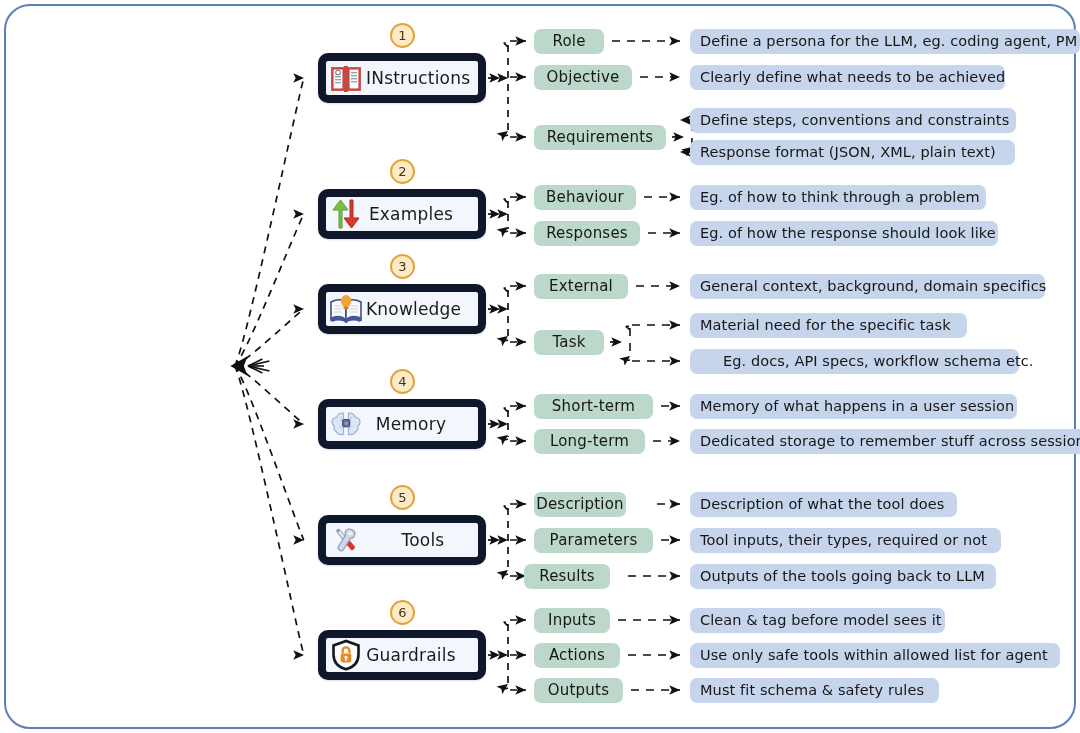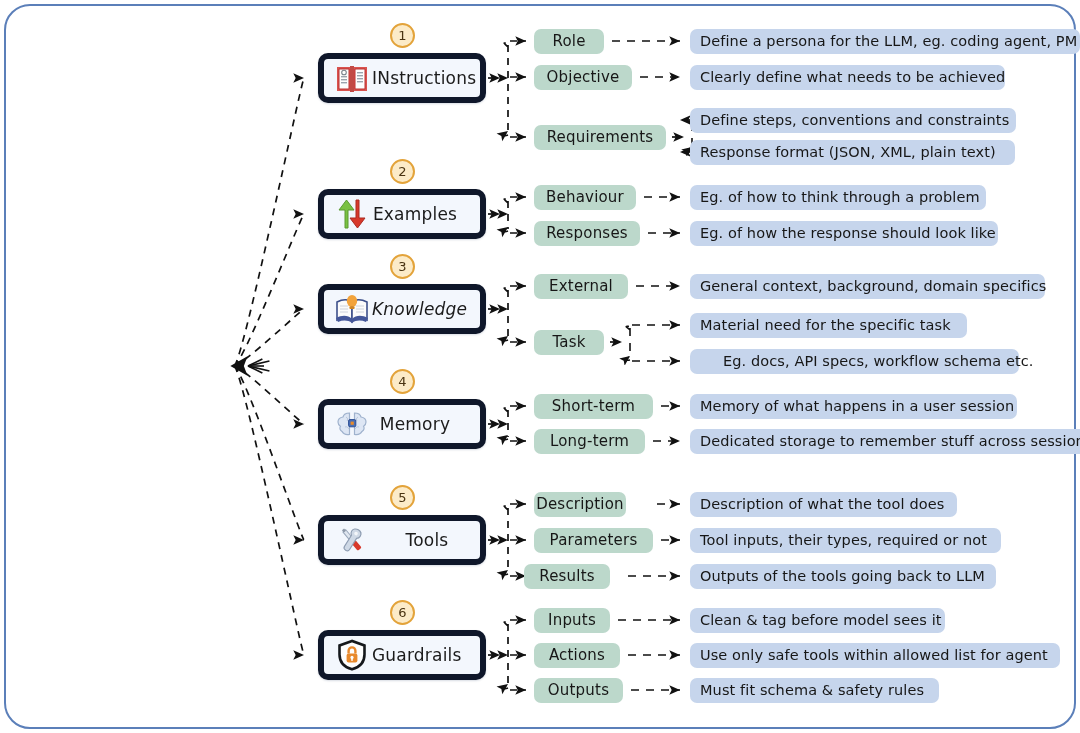--- a/index.html
+++ b/index.html
@@ -43,24 +43,23 @@
     line-height: 1.22;
     letter-spacing: .2px;
     padding: 0 8px;
   }
 
   
   .branch {
     position: absolute;
     width: 168px; height: 50px;
     background: #f3f7fd;
-    border: 6px solid #0f172a;
+    border: 8px solid #0f172a;
     border-radius: 10px;
     display: flex; align-items: center;
-    padding-left: 8px;
     box-shadow: 0 1px 2px rgba(40,60,100,.18);
   }
   .branch .bicon {
     width: 40px; height: 36px;
     flex: 0 0 40px;
     display: flex; align-items: center; justify-content: center;
   }
   .branch .blabel {
     flex: 1 1 auto;
     text-align: center;
@@ -255,21 +254,21 @@
      <path d="M24 2v18h6l-7.5 10L15 20h6V2z" fill="#d8392b" stroke="#ab2a20" stroke-width="1"></path>
           </svg>
         </span>
         <span class="blabel">Examples</span>
       </div>
       <div class="badge" style="left: 390px; top: 159px;">2</div>
       <div class="pill-g" style="left: 534px; top: 184.5px; width: 102px;">Behaviour</div>
       <div class="pill-b" style="left: 690px; top: 184.5px; width: 296px;">Eg. of how to think through a problem</div>
       <div class="pill-g" style="left: 534px; top: 220.5px; width: 106px;">Responses</div>
       <div class="pill-b" style="left: 690px; top: 220.5px; width: 308px;">Eg. of how the response should look like</div>
-      <div class="branch" style="left: 318px; top: 284px; font-style: italic;">
+      <div class="branch" style="left: 318px; top: 284px;">
         <span class="bicon">
           <svg width="34" height="30" viewBox="0 0 34 30">
      <path d="M2 8c6-3 12-3 15 1v18c-3-4-9-4-15-1z" fill="#fbfbfb" stroke="#3c4f8a" stroke-width="1.6"></path>
      <path d="M32 8c-6-3-12-3-15 1v18c3-4 9-4 15-1z" fill="#fbfbfb" stroke="#3c4f8a" stroke-width="1.6"></path>
      <path d="M1 24c6-3 12-3 16 1 4-4 10-4 16-1l-2 4c-5-2-10-2-14 1-4-3-9-3-14-1z" fill="#44579a"></path>
      <g stroke="#c3c9d6" stroke-width=".8">
               <path d="M5 12h8M5 15h8M5 18h8M21 12h8M21 15h8M21 18h8"></path>
             </g>
      <ellipse cx="17" cy="7" rx="5.2" ry="6" fill="#f2a33c"></ellipse>
      <rect x="14.4" y="12.3" width="5.2" height="2.6" rx="1" fill="#cf8524"></rect>

